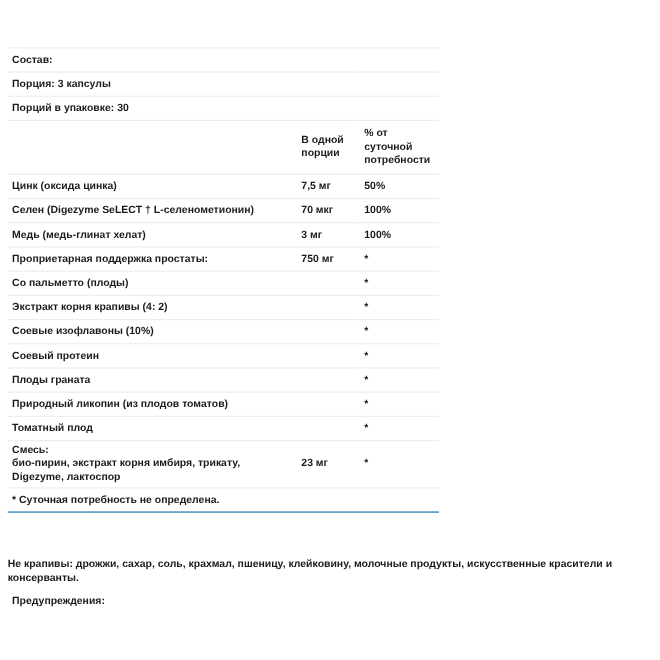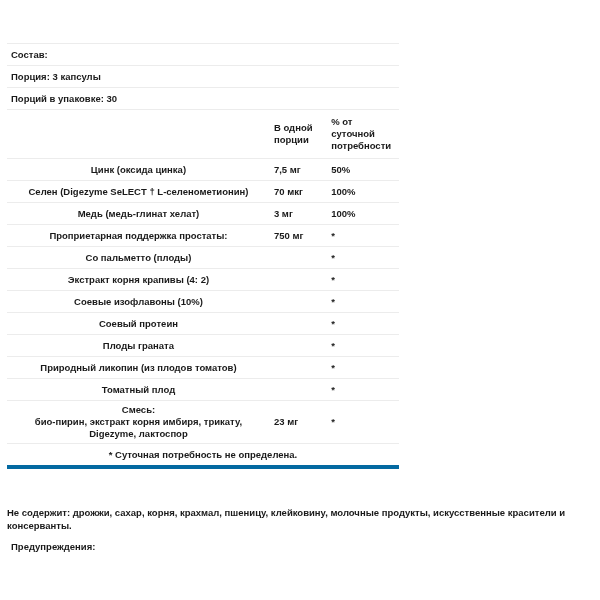--- a/index.html
+++ b/index.html
@@ -26,29 +26,27 @@
       border-collapse: collapse;
     }
     .facts td {
       border-top: 1px solid #ececec;
       padding: 0 4px;
       vertical-align: middle;
       line-height: 12px;
       height: 21px;
     }
     .facts tr.last td {
-      border-bottom: 4px solid #0369a1;
-      text-align: center;
+      border-bottom: 1px solid #0369a1;
     }
     .facts td.full {
       padding-left: 4px;
     }
     .facts td.name {
       width: 264px;
-      text-align: center;
     }
     .facts td.amount {
       width: 50px;
     }
     .facts td.dv {
       width: 64px;
     }
     .facts tr.header td {
       height: 44px;
       padding-top: 2px;
@@ -153,14 +151,14 @@
       </td>
       <td class="amount">23 мг</td>
       <td class="dv">*</td>
     </tr>
     <tr class="last">
       <td class="full" colspan="3">* Суточная потребность не определена.</td>
     </tr>
   </tbody>
 </table>
 
-<div class="nb">Не содержит: дрожжи, сахар, корня, крахмал, пшеницу, клейковину, молочные продукты, искусственные красители и консерванты.</div>
+<div class="nb">Не крапивы: дрожжи, сахар, соль, крахмал, пшеницу, клейковину, молочные продукты, искусственные красители и консерванты.</div>
 <div class="warn">Предупреждения:</div>
 
 </body></html>

